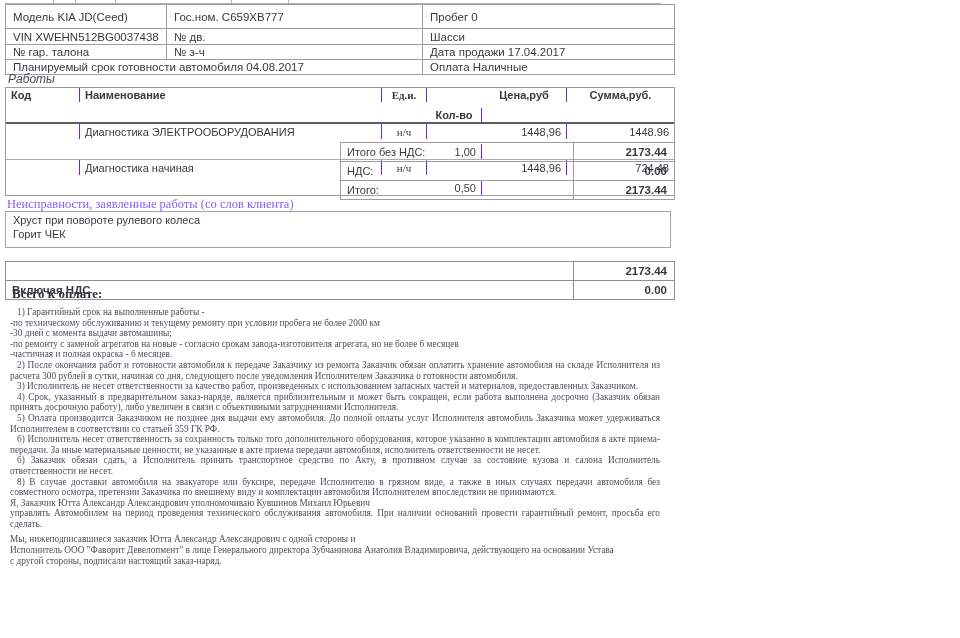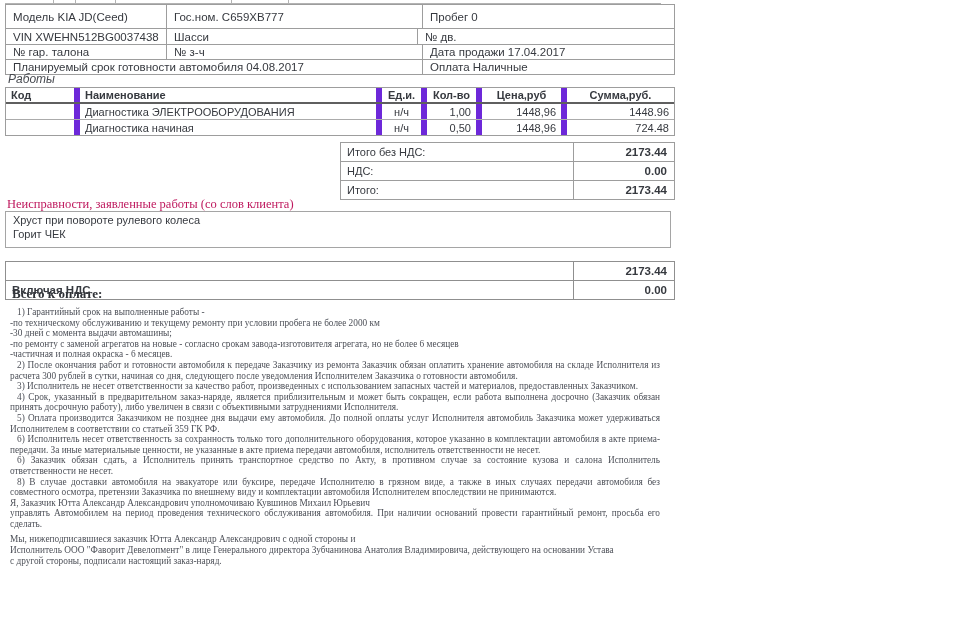--- a/index.html
+++ b/index.html
@@ -24,37 +24,37 @@
   .w1{width:161px;flex:none;}
   .w2{width:256px;flex:none;}
   .w3{flex:1;}
   .w12{width:417px;flex:none;}
   
   .works-label{left:8px;top:72px;font-size:12px;font-style:italic;color:#46494f;}
   .wtable{left:5px;top:87px;width:668px;border:1px solid #9d9d9d;}
   .wrow{display:flex;border-bottom:1px solid #ababab;}
   .wrow:last-child{border-bottom:none;}
   .whead{border-bottom:2px solid #5f5f5f;font-weight:bold;}
-  .wc{box-sizing:border-box;font-size:11px;height:15px;display:flex;align-items:center;padding:0 5px;border-right:6px solid #6d28d9;}
+  .wc{box-sizing:border-box;font-size:11px;height:15px;display:flex;align-items:center;padding:0 5px;border-right:1px solid #6d28d9;}
   .wc:last-child{border-right:none;}
   .whead .wc{height:14px;}
   .wc-code{width:74px;flex:none;}
   .wc-name{width:302px;flex:none;}
-  .wc-unit{width:45px;flex:none;justify-content:center;}
-  .wc-qty{width:55px;flex:none;justify-content:flex-end;}
+  .wc-unit{width:45px;flex:none;justify-content:center;font-family:Liberation Serif, serif;}
+  .wc-qty{width:55px;flex:none;justify-content:flex-end;margin-top:20px;}
   .wc-price{width:85px;flex:none;justify-content:flex-end;}
   .wc-sum{flex:1;justify-content:flex-end;}
   .whead .wc-unit,.whead .wc-qty,.whead .wc-price,.whead .wc-sum{justify-content:center;}
   
   .totals{left:340px;top:142px;width:333px;border:1px solid #9d9d9d;border-bottom:none;}
   .trow{display:flex;height:18px;border-bottom:1px solid #9d9d9d;}
   .tlabel{flex:1;font-size:11px;display:flex;align-items:center;padding-left:6px;}
   .tvalue{width:101px;flex:none;border-left:1px solid #9d9d9d;font-size:11.5px;font-weight:bold;display:flex;align-items:center;justify-content:flex-end;padding-right:7px;box-sizing:border-box;}
   
-  .compl-title{left:7px;top:197px;font-family:"Liberation Serif",serif;font-size:12.5px;color:#be185d;text-align:center;}
+  .compl-title{left:7px;top:197px;font-family:"Liberation Serif",serif;font-size:12.5px;color:#8b5cf6;text-align:center;}
   .compl-box{left:5px;top:211px;width:666px;height:37px;border:1px solid #a5a5a5;box-sizing:border-box;padding:2px 7px;}
   .compl-line{font-size:11px;line-height:13.5px;}
   
   .paysum{left:5px;top:261px;width:668px;border:1px solid #8f8f8f;border-bottom:none;}
   .prow{display:flex;height:18px;border-bottom:1px solid #8f8f8f;}
   .plabel{flex:1;display:flex;align-items:center;padding-left:6px;}
   .plabel.serif{font-family:"Liberation Serif",serif;font-size:13px;font-weight:bold;color:#2f3237;margin-top:32px;}
   .plabel.sans{font-size:11.5px;font-weight:bold;}
   .pvalue{width:101px;flex:none;border-left:1px solid #8f8f8f;font-size:11.5px;font-weight:bold;display:flex;align-items:center;justify-content:flex-end;padding-right:7px;box-sizing:border-box;}
   
@@ -76,22 +76,22 @@
 </div>
 
 <div class="abs htable">
   <div class="hrow r1">
     <div class="hcell w1">Модель KIA JD(Ceed)</div>
     <div class="hcell w2">Гос.ном. С659ХВ777</div>
     <div class="hcell w3">Пробег 0</div>
   </div>
   <div class="hrow r2">
     <div class="hcell w1">VIN XWEHN512BG0037438</div>
+    <div class="hcell w2">№ дв.</div>
     <div class="hcell w3">Шасси</div>
-    <div class="hcell w2">№ дв.</div>
   </div>
   <div class="hrow r3">
     <div class="hcell w1">№ гар. талона</div>
     <div class="hcell w2">№ з-ч</div>
     <div class="hcell w3">Дата продажи 17.04.2017</div>
   </div>
   <div class="hrow r4">
     <div class="hcell w12">Планируемый срок готовности автомобиля 04.08.2017</div>
     <div class="hcell w3">Оплата  Наличные</div>
   </div>

